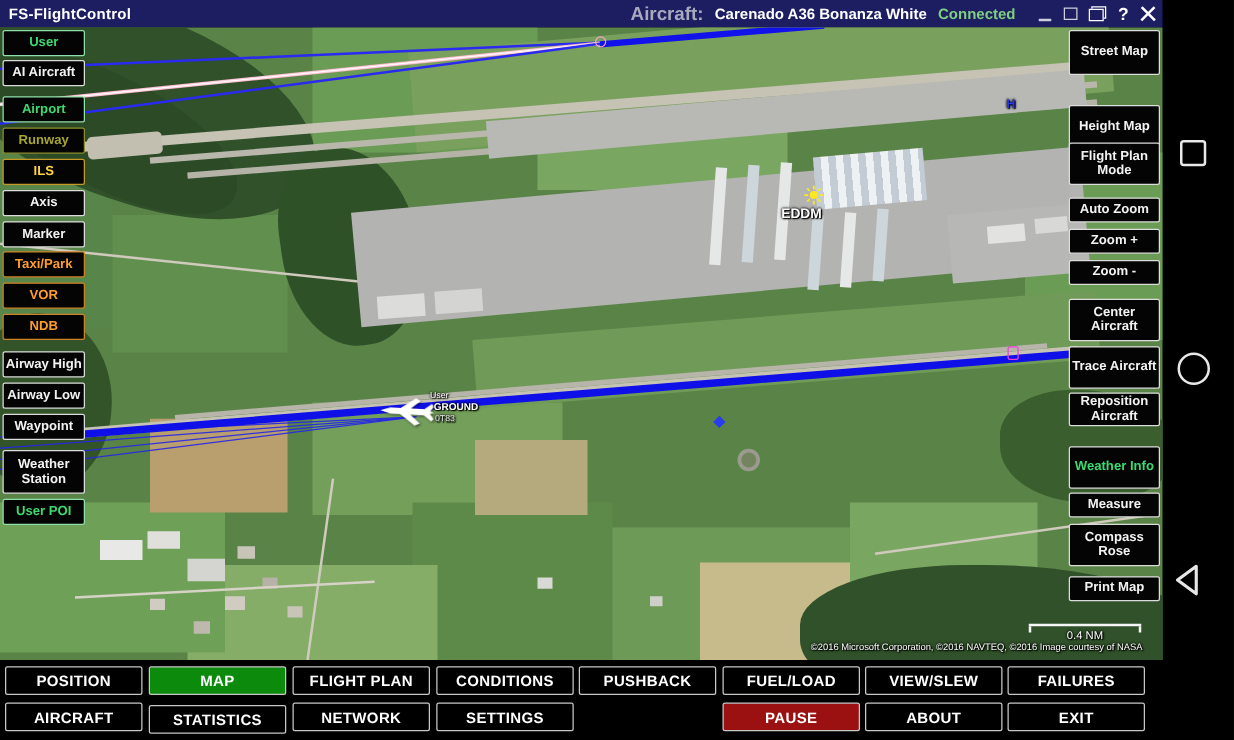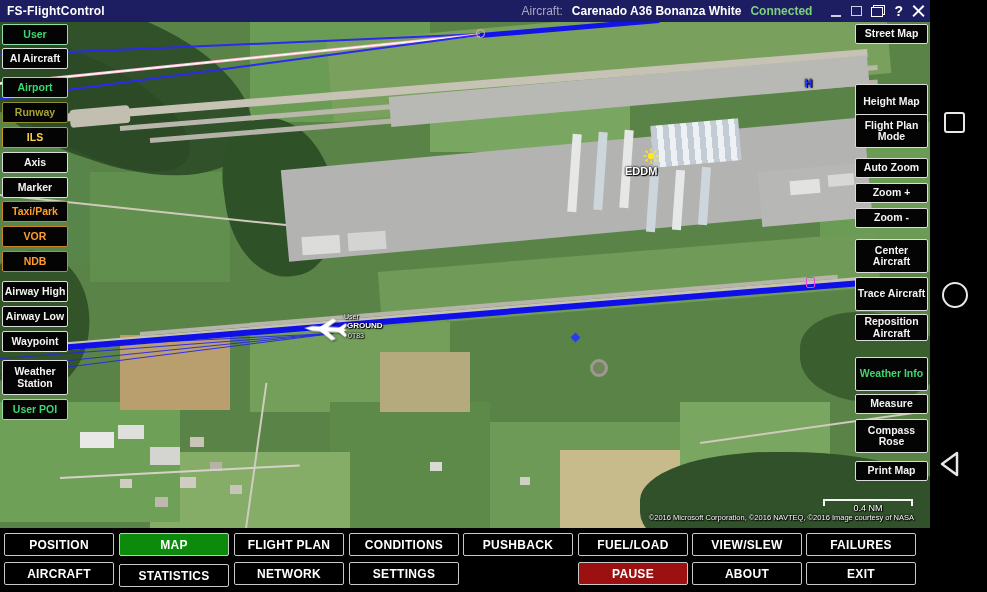--- a/index.html
+++ b/index.html
@@ -5,21 +5,21 @@
   * { box-sizing: border-box; margin: 0; padding: 0; }
   html,body { width: 987px; height: 592px; background:#000; overflow:hidden;
               font-family:"Liberation Sans", sans-serif; position:relative; }
   #app { position:absolute; left:0; top:0; width:930px; height:592px; }
 
   
   #titlebar { position:absolute; left:0; top:0; width:930px; height:22px;
               background:#1d1d62; display:flex; align-items:center; }
   #app-title { color:#fff; font-size:12px; font-weight:bold; padding-left:7px; letter-spacing:.2px; }
   #tb-right { position:absolute; right:5px; top:0; height:22px; display:flex; align-items:center; gap:9px; }
-  .tb-lbl { font-size:12px; font-weight:normal; color:#a9a9be; }
+  .tb-lbl { font-size:15px; font-weight:bold; color:#a9a9be; }
   .tb-name { font-size:12px; font-weight:bold; color:#fff; }
   .tb-conn { font-size:12px; font-weight:bold; color:#7ed07e; margin-right:10px; }
   .t-ic { display:inline-block; position:relative; cursor:default; }
   .t-min { width:11px; height:11px; margin-top:2px; }
   .t-min::after { content:""; position:absolute; left:0; bottom:1px; width:10px; height:0; border-bottom:2px solid #cfcfdf; }
   .t-max { width:11px; height:10px; border:1.5px solid #cfcfdf; }
   .t-res { width:14px; height:12px; }
   .t-res::before { content:""; position:absolute; right:0; top:0; width:10px; height:8px; border:1.5px solid #fff; }
   .t-res::after  { content:""; position:absolute; left:0; bottom:0; width:10px; height:8px; border:1.5px solid #fff; background:#1d1d62; }
   .t-help { color:#fff; font-size:14px; font-weight:bold; line-height:14px; }
@@ -213,21 +213,21 @@
   <div class="sbtn" style="top:177px">Marker</div>
   <div class="sbtn c-orange" style="top:201px">Taxi/Park</div>
   <div class="sbtn c-orange" style="top:226px">VOR</div>
   <div class="sbtn c-orange" style="top:251px">NDB</div>
   <div class="sbtn" style="top:281px">Airway High</div>
   <div class="sbtn" style="top:306px">Airway Low</div>
   <div class="sbtn" style="top:331px">Waypoint</div>
   <div class="sbtn" style="top:360px;height:35px">Weather Station</div>
   <div class="sbtn c-green" style="top:399px">User POI</div>
 
-  <div class="rbtn" style="top:24px;height:20px">Street Map</div>
+  <div class="rbtn" style="top:24px;height:36px">Street Map</div>
   <div class="rbtn" style="top:84px;height:36px">Height Map</div>
   <div class="rbtn" style="top:114px;height:34px">Flight Plan Mode</div>
   <div class="rbtn" style="top:158px;height:20px">Auto Zoom</div>
   <div class="rbtn" style="top:183px;height:20px">Zoom +</div>
   <div class="rbtn" style="top:208px;height:20px">Zoom -</div>
   <div class="rbtn" style="top:277px;height:34px">Trace Aircraft</div>
   <div class="rbtn" style="top:239px;height:34px">Center Aircraft</div>
   <div class="rbtn" style="top:314px;height:27px">Reposition Aircraft</div>
   <div class="rbtn c-greenw" style="top:357px;height:34px">Weather Info</div>
   <div class="rbtn" style="top:394px;height:20px">Measure</div>

